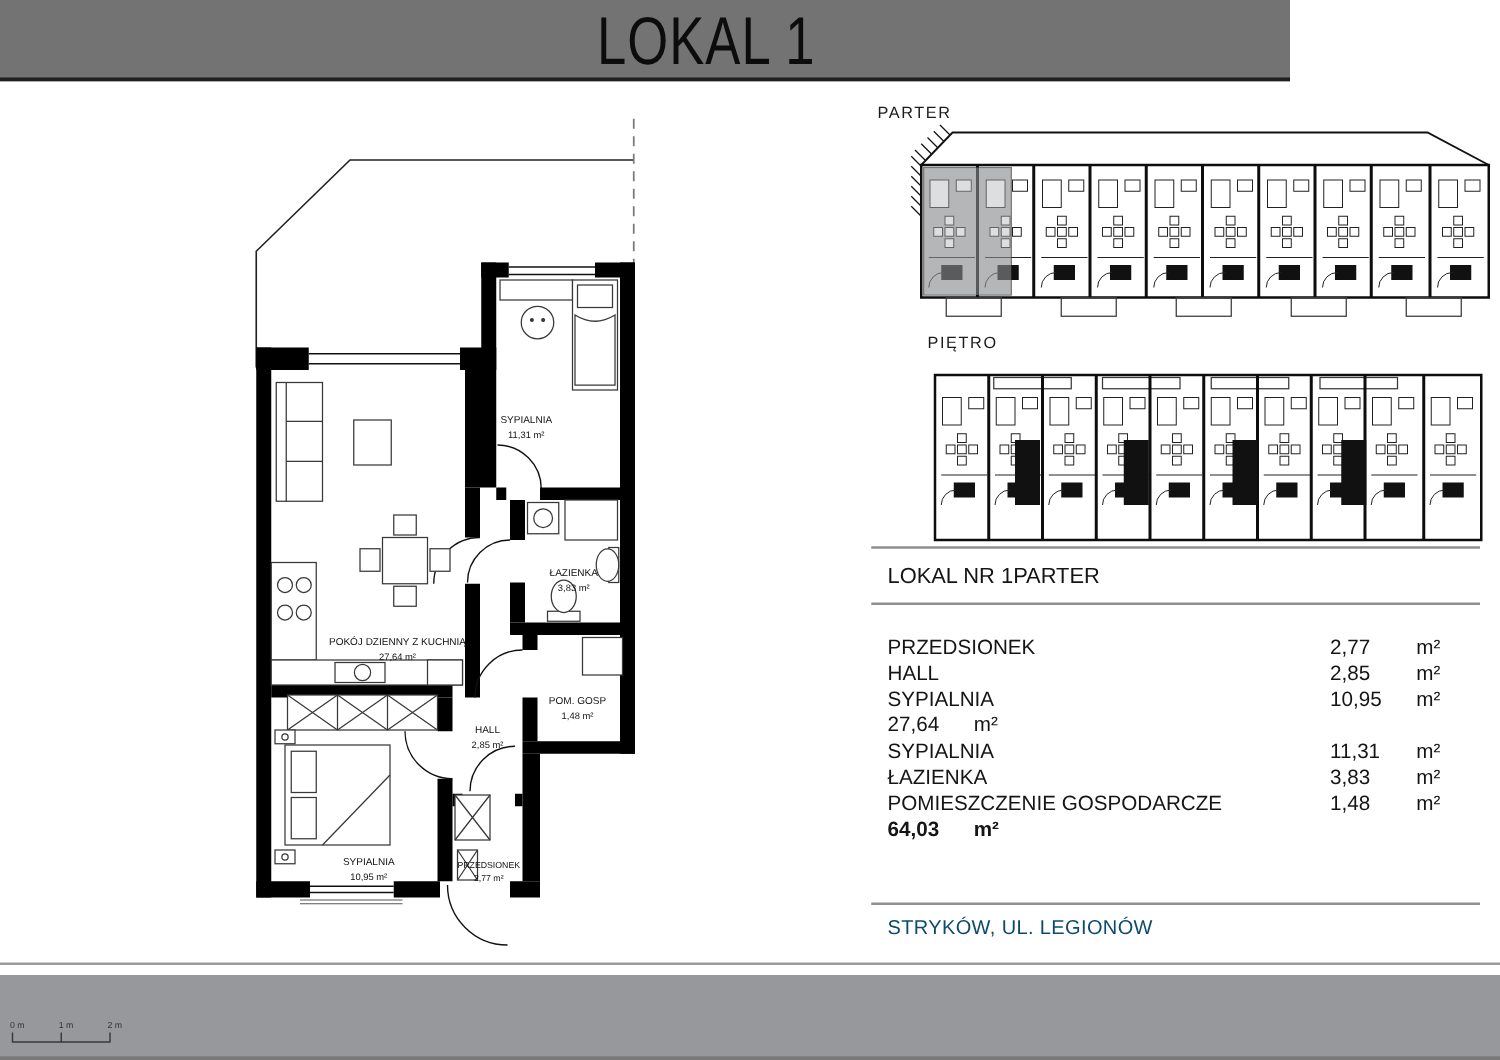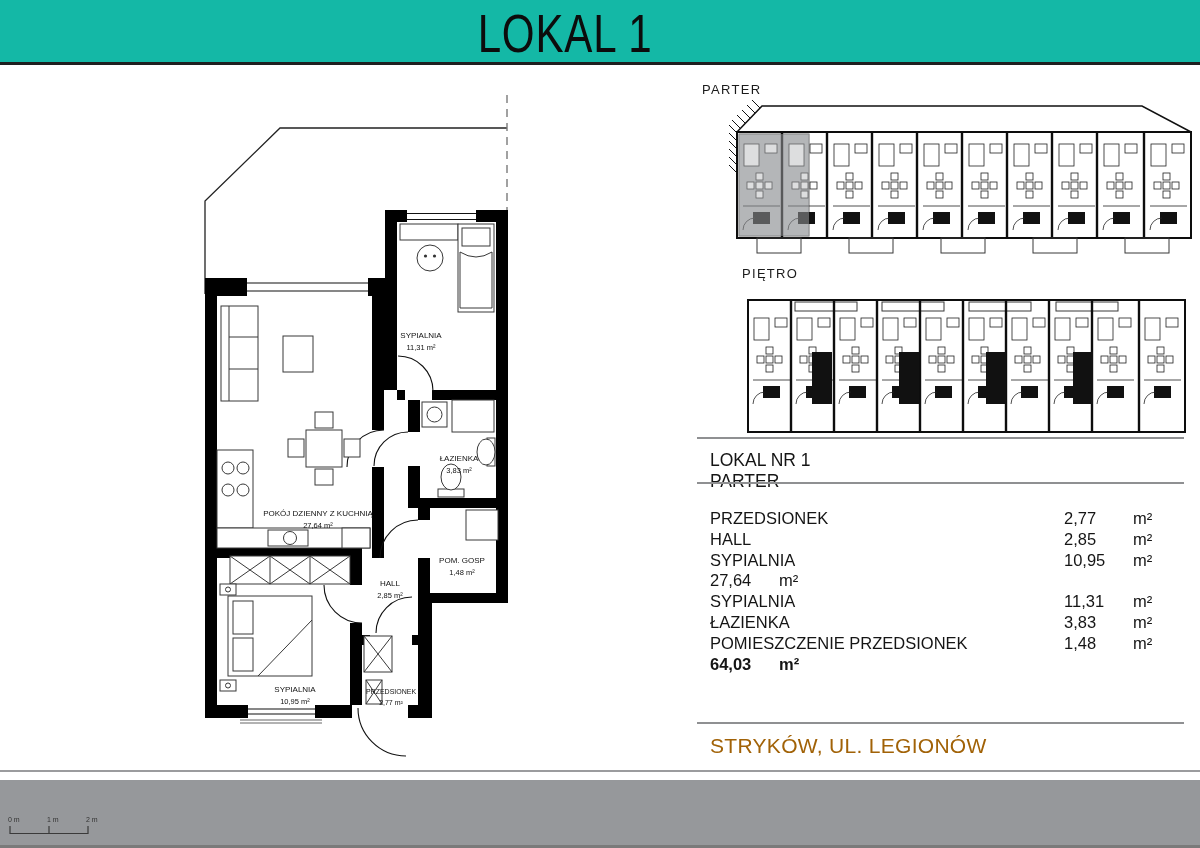--- a/index.html
+++ b/index.html
@@ -1,37 +1,37 @@
 <!DOCTYPE html>
 <html><head>
 <meta charset="utf-8">
 <style>
   html,body{margin:0;padding:0;background:#fff;}
   #page{position:relative;width:1200px;height:848px;background:#ffffff;overflow:hidden;
         font-family:"Liberation Sans",sans-serif;color:#111;}
   
-  .topbar{position:absolute;left:0;top:0;width:1200px;height:62px;background:#14b8a6;
+  .topbar{position:absolute;left:0;top:0;width:1032px;height:62px;background:#737373;
           border-bottom:3px solid #1f1f1f;}
   .title-wrap{position:absolute;left:0;top:2px;width:1130px;text-align:center;}
   .title-wrap span{display:inline-block;font-size:54px;font-weight:500;letter-spacing:1px;
           color:#0c0c0c;transform:scaleX(.78);}
   .botbar{position:absolute;left:0;top:780px;width:1200px;height:68px;background:#96989b;
           border-bottom:3px solid #7a7a7a;box-sizing:border-box;}
   
   .ov-label{position:absolute;font-size:13px;letter-spacing:1.3px;color:#1b1b1b;}
   .rule{position:absolute;height:2px;background:#8f9092;}
   .thead{position:absolute;left:710px;top:450px;width:447px;display:flex;
-         justify-content:flex-start;font-size:17.5px;color:#151515;flex-direction:column;}
+         justify-content:flex-start;font-size:17.5px;color:#151515;}
   .rows{position:absolute;left:710px;top:508px;width:447px;font-size:16.5px;color:#151515;}
   .trow{display:flex;line-height:20.8px;}
   .rname{flex:1;}
   .rarea{width:60px;text-align:left;}
   .runit{width:24px;margin-left:9px;text-align:left;}
   .bold{font-weight:bold;}
-  .address{position:absolute;left:710px;top:734px;font-size:21px;letter-spacing:.3px;color:#a16207;}
+  .address{position:absolute;left:710px;top:734px;font-size:16px;letter-spacing:.3px;color:#0c4a6e;}
   
   svg#draw{position:absolute;left:0;top:0;z-index:5;pointer-events:none;}
   .f{fill:#ffffff;stroke:#383838;stroke-width:1;}
   .f2{fill:none;stroke:#383838;stroke-width:1;}
   .wall{fill:#000;}
   .thin{fill:none;stroke:#222;stroke-width:1.3;}
   .win{stroke:#111;stroke-width:1.2;}
   .arc{fill:none;stroke:#111;stroke-width:1.1;}
   .rl{font:8px "Liberation Sans",sans-serif;fill:#111;text-anchor:middle;}
   .rs{font:7.5px "Liberation Sans",sans-serif;fill:#111;text-anchor:middle;}
@@ -88,21 +88,21 @@
         <span class="rname">SYPIALNIA</span>
         <span class="rarea">11,31</span>
         <span class="runit">m²</span>
       </div>
     <div class="trow">
         <span class="rname">ŁAZIENKA</span>
         <span class="rarea">3,83</span>
         <span class="runit">m²</span>
       </div>
     <div class="trow">
-        <span class="rname">POMIESZCZENIE PRZEDSIONEK</span>
+        <span class="rname">POMIESZCZENIE GOSPODARCZE</span>
         <span class="rarea">1,48</span>
         <span class="runit">m²</span>
       </div>
     <div class="trow bold">
         <span class="rarea">64,03</span>
         <span class="runit">m²</span>
       </div>
   </div>
 
   <div class="rule" style="left:697px;top:722px;width:487px"></div>

